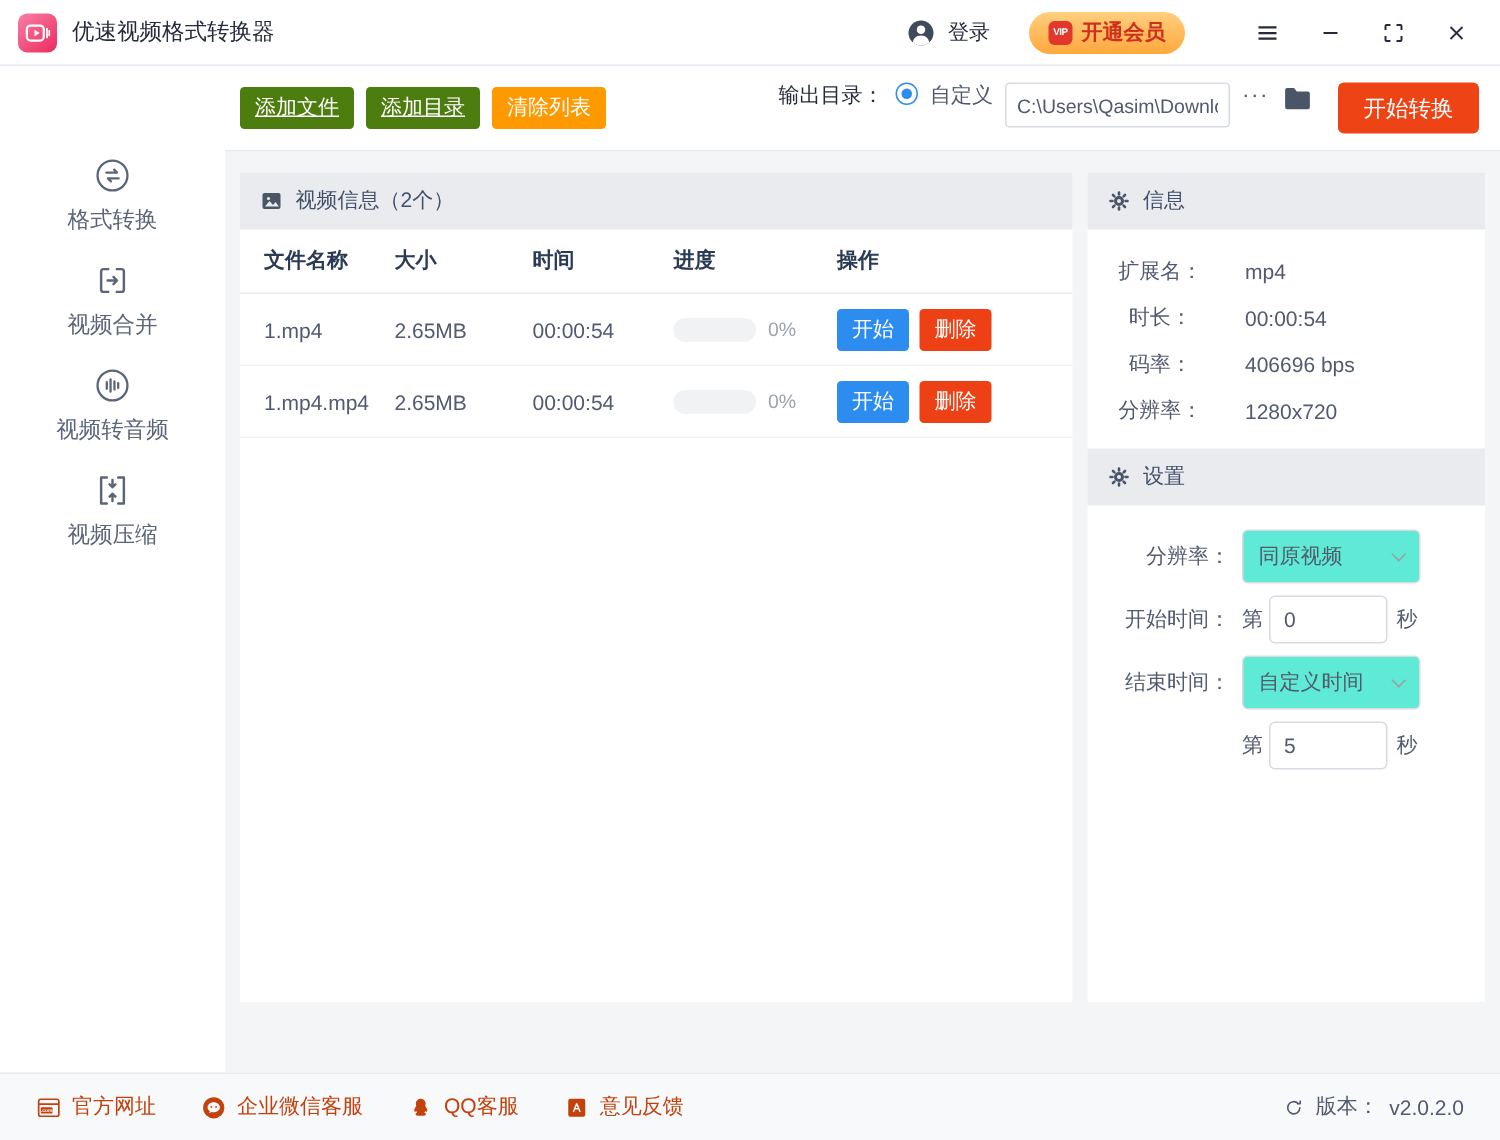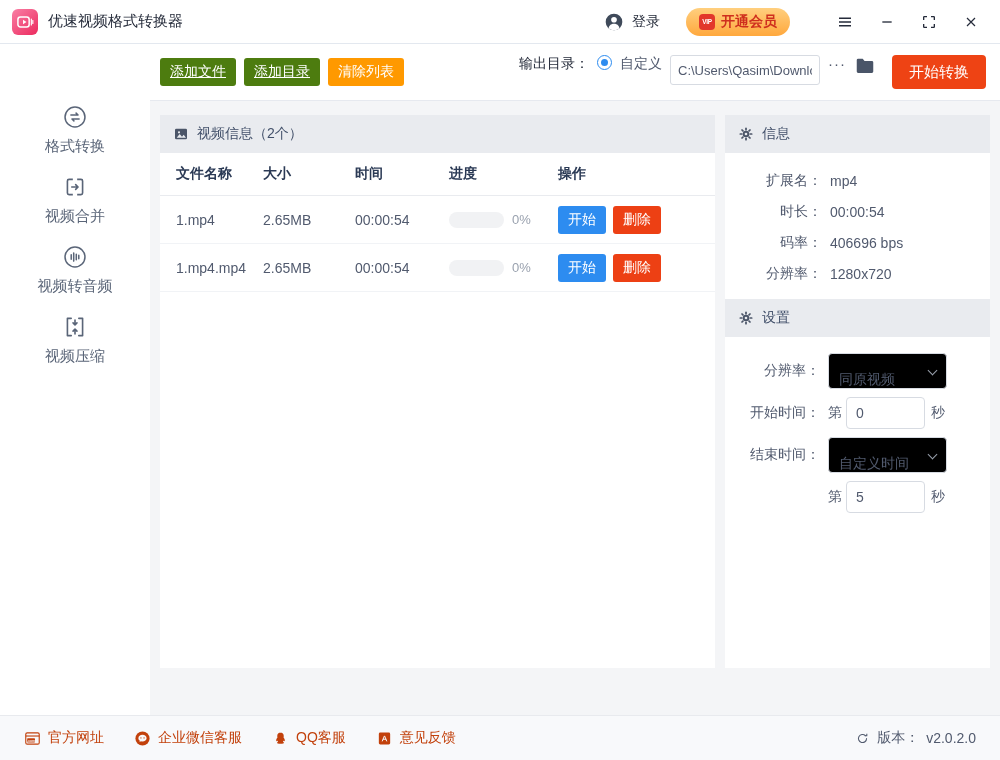--- a/index.html
+++ b/index.html
@@ -60,28 +60,28 @@
   .trow { display:flex; align-items:center; height:48px; border-bottom:1px solid #f1f3f6; font-size:14px; color:#515a6e; flex:0 0 auto; }
   .pill { width:55px; height:16px; background:#f1f2f4; border-radius:8px; }
   .pct { color:#9aa2af; font-size:13px; margin-left:8px; }
   .row-btn { height:28px; padding:0 10px; border:none; border-radius:3px; color:#fff; font-size:14px; }
   .row-btn.start { background:#2d8cf0; margin-right:7px; }
   .row-btn.del { background:#ed4014; }
 
   .right-panel { width:265px; background:#fff; height:553px; display:flex; flex-direction:column; flex:0 0 auto; }
   .info-body { padding:12px 0 10px; flex:0 0 auto; }
   .info-row { display:flex; height:31px; align-items:center; font-size:14px; color:#515a6e; }
-  .info-label { width:97px; text-align:right; }
+  .info-label { width:97px; text-align:center; }
   .info-value { margin-left:8px; }
   .settings-body { padding-top:18px; display:flex; flex-direction:column; gap:10px; flex:1; }
   .set-row { display:flex; align-items:center; height:32px; font-size:14px; color:#515a6e; }
   .set-label { width:95px; text-align:right; margin-right:8px; flex:0 0 auto; }
   .unit { margin-right:4px; }
   .unit-after { margin-left:6px; }
-  .select { width:119px; height:32px; border:1px solid #d7dbe2; border-radius:4px; display:flex; justify-content:space-between; padding:17px 10px; background:#000000; }
+  .select { width:119px; height:32px; border:1px solid #d7dbe2; border-radius:4px; display:flex; align-items:center; justify-content:space-between; padding:17px 10px; background:#5eead4; }
   .caret { width:7px; height:7px; border-right:1.5px solid #98a0ac; border-bottom:1.5px solid #98a0ac; transform:rotate(45deg); margin-top:-4px; }
   .num-input { width:79px; height:32px; border:1px solid #d7dbe2; border-radius:4px; padding:0 9px; font-size:14px; color:#515a6e; outline:none; }
 
   
   .footer { height:45px; background:#f8f9fb; border-top:1px solid #e8eaee; display:flex; align-items:center; padding:0 24px; flex:0 0 auto; }
   .flink { display:flex; align-items:center; gap:7px; color:#c2410c; font-size:14px; margin-right:30px; }
   .flink svg { width:17px; height:17px; }
   .version { margin-left:auto; display:flex; align-items:center; gap:7px; color:#515a6e; font-size:14px; }
   .version svg { width:15px; height:15px; }
 </style>

